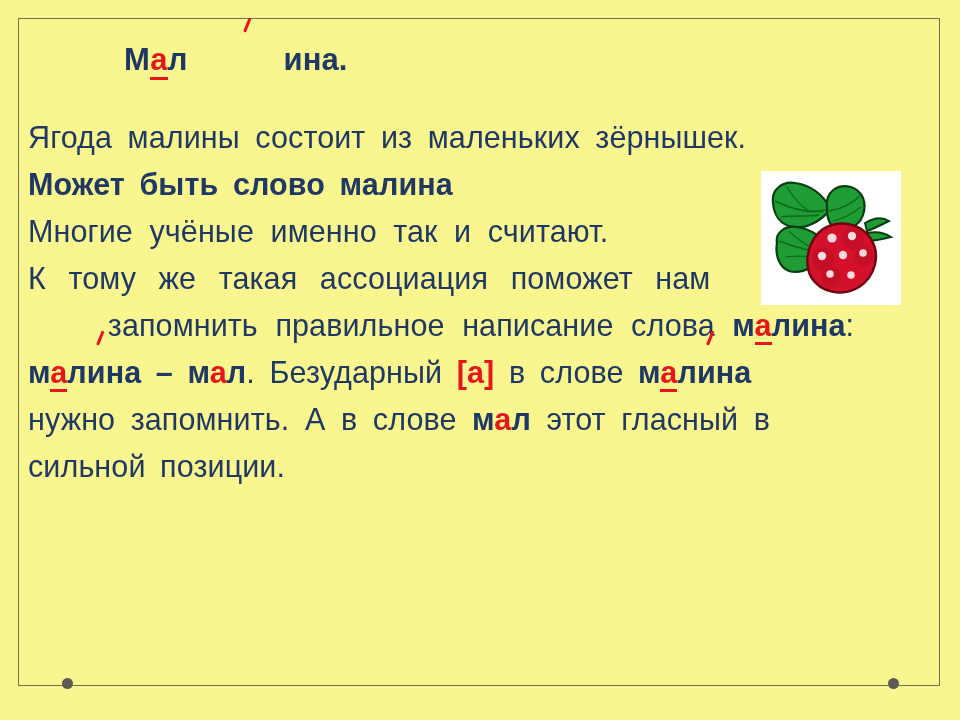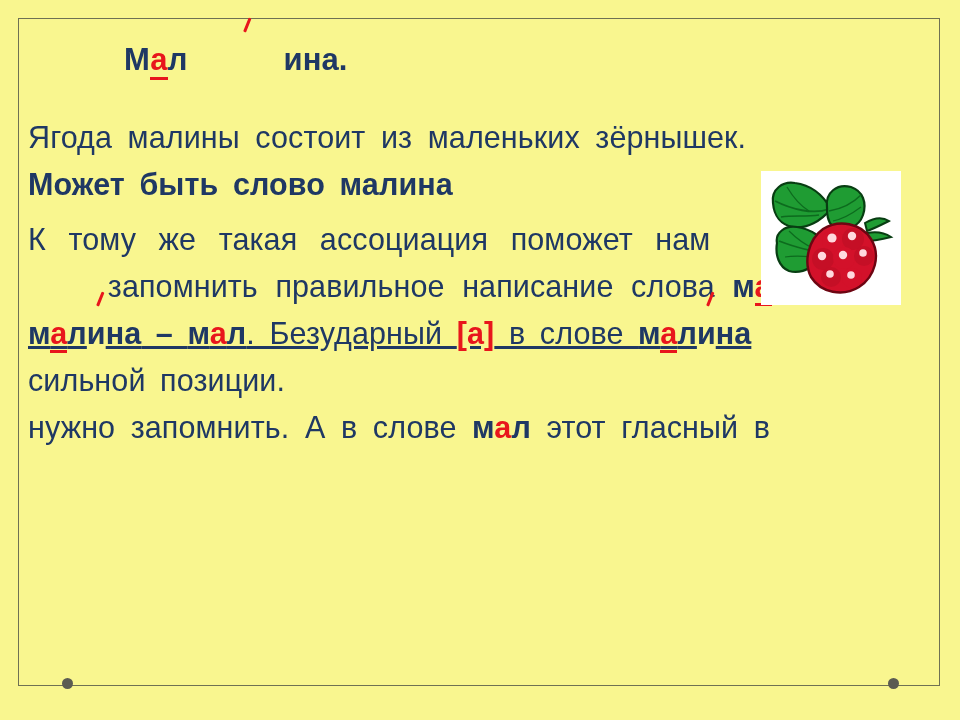--- a/index.html
+++ b/index.html
@@ -65,23 +65,23 @@
 
   .line {
     white-space: nowrap;
   }
 
   
   .ws-1 { word-spacing: 7px; margin-top: 31px; }
   .ws-2 { word-spacing: 6px; font-weight: bold; }
   .ws-3 { word-spacing: 8px; }
   .ws-4 { word-spacing: 8px; }
-  .ws-5 { word-spacing: 14px; margin-top: 8px; }
+  .ws-5 { word-spacing: 14px; }
   .ws-6 { word-spacing: 9px; text-align: center; }
-  .ws-7 { word-spacing: 6px; text-decoration: underline; }
+  .ws-7 { word-spacing: 6px; }
   .ws-8 { word-spacing: 7px; }
   .ws-9 { word-spacing: 6px; }
 
   .b { font-weight: bold; }
 
   .red {
     color: #e8161c;
     font-weight: bold;
   }
   .red-u {
@@ -132,30 +132,31 @@
 
   <div id="text-block">
 
     <div class="title-line line"><span>М</span><span class="red-u">а</span><span>л<span class="stress">и</span></span><span>на</span><span>.</span></div>
 
     <div class="line ws-1">Ягода малины состоит из маленьких зёрнышек.</div>
 
     <div class="line ws-2">Может быть слово малина</div>
 
 
+    <div class="line ws-4">Многие учёные именно так и считают.</div>
 
     <div class="line ws-5">К тому же такая ассоциация поможет нам</div>
 
     <div class="line ws-6"><span>запомнить правильное написание слова </span><span class="b">м</span><span class="red-u">а</span><span class="b">л<span class="stress">и</span></span><span class="b">на</span><span>:</span></div>
 
     <div class="line ws-7"><span class="b">м</span><span class="red-u">а</span><span class="b">л<span class="stress">и</span></span><span class="b">на</span><span class="b"> – </span><span class="b">м</span><span class="red">а</span><span class="b">л</span><span>. Безударный </span><span class="red">[а]</span><span> в слове </span><span class="b">м</span><span class="red-u">а</span><span class="b">л<span class="stress">и</span></span><span class="b">на</span></div>
 
+    <div class="line ws-8"><span>нужно запомнить. А в слове </span><span class="b">м</span><span class="red">а</span><span class="b">л</span><span> этот гласный в</span></div>
+
     <div class="line ws-9">сильной позиции.</div>
-
-    <div class="line ws-8"><span>нужно запомнить. А в слове </span><span class="b">м</span><span class="red">а</span><span class="b">л</span><span> этот гласный в</span></div>
 
   </div>
 
   <div id="berry-figure">
     <svg viewBox="0 0 140 134" xmlns="http://www.w3.org/2000/svg">
       <rect x="0" y="0" width="140" height="134" fill="#ffffff"></rect>
 
       <path d="M12 32 C10 18 22 10 34 12 C50 14 62 24 70 38 C60 50 46 58 32 56 C20 54 13 45 12 32 Z" fill="#1f9c33" stroke="#083d12" stroke-width="2.2" stroke-linejoin="round"></path>
       <path d="M14 30 C30 38 52 44 68 38" fill="none" stroke="#0d6b1e" stroke-width="1.8"></path>
       <path d="M26 16 C32 26 38 34 48 40" fill="none" stroke="#0d6b1e" stroke-width="1.3"></path>

